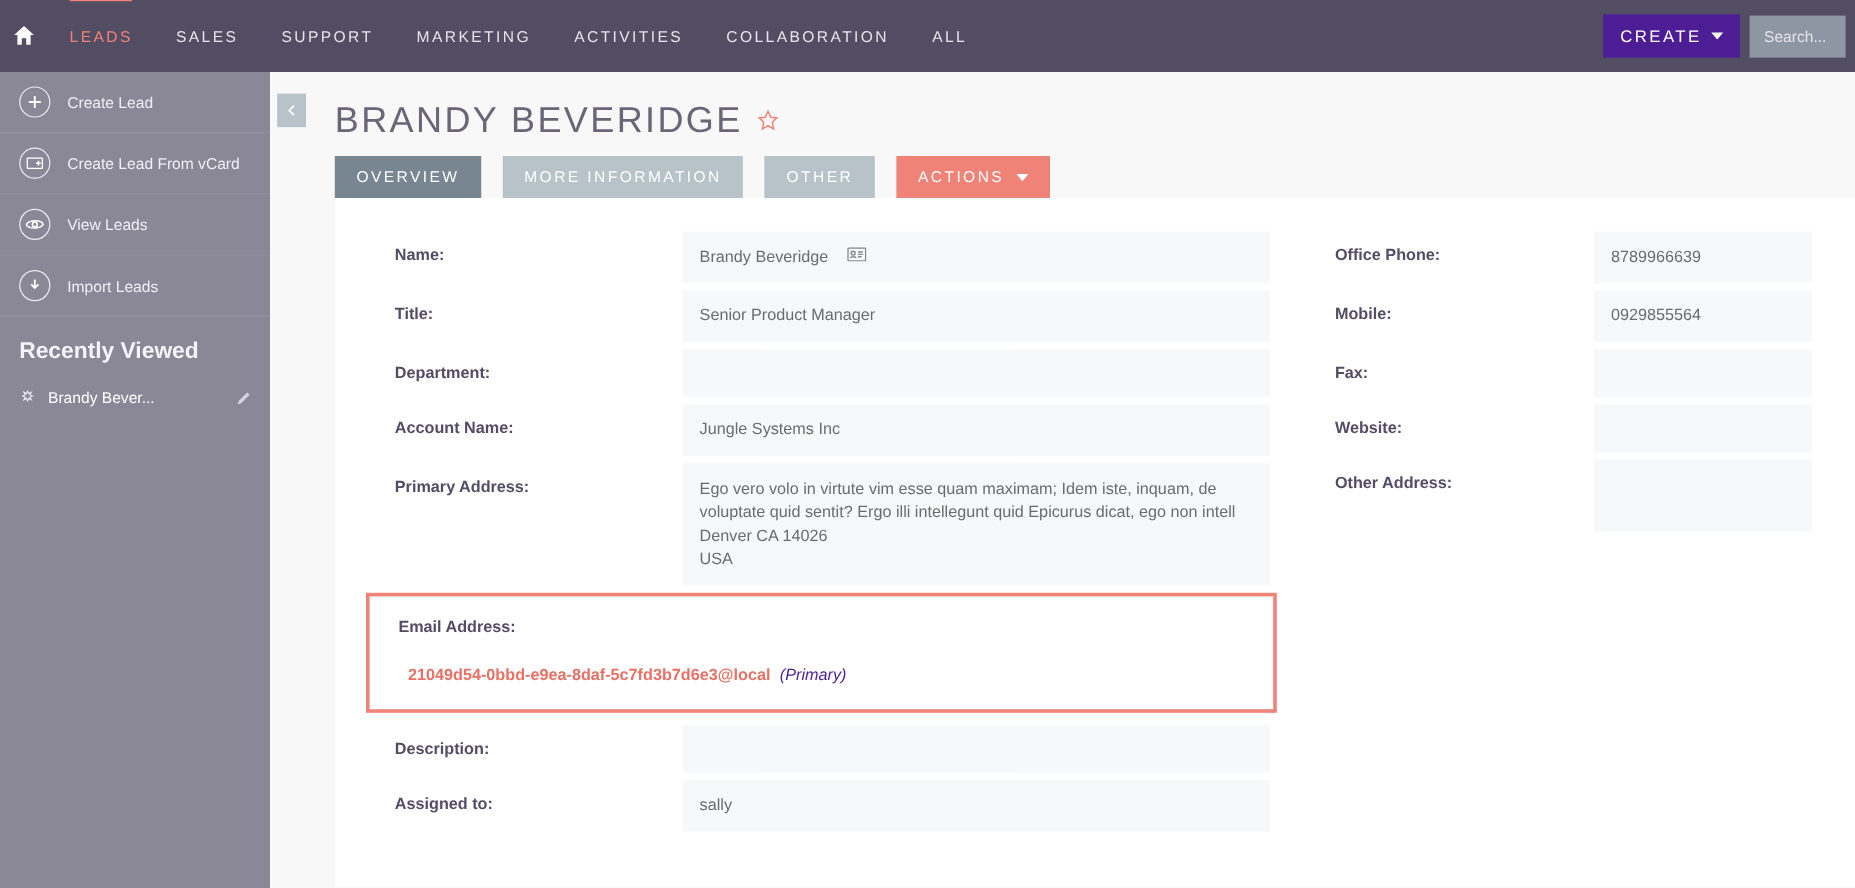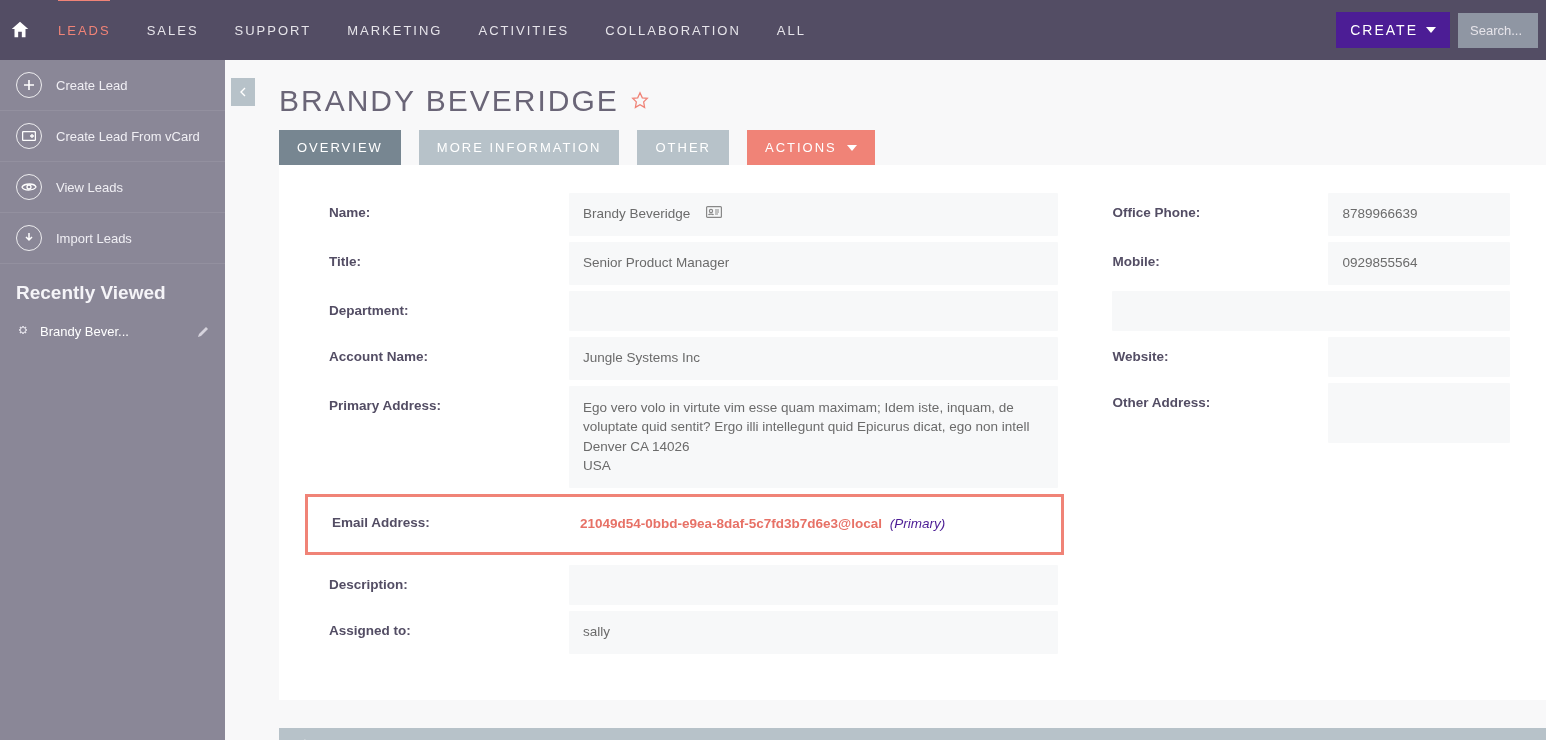--- a/index.html
+++ b/index.html
@@ -63,21 +63,21 @@
   .field-row { display:flex; align-items:flex-start; margin-bottom: 6px; margin-left: 14px; }
   .field-label { width: 240px; flex-shrink:0; padding: 12px 10px 12px 0; font-weight:600; color: var(--label-color); font-size: 13.5px; }
   .col-right .field-label { width: 216px; }
   .field-value { flex:1; background: var(--field-bg); padding: 12px 14px; min-height: 40px; color:#6b6b6b; font-size: 13.5px; line-height: 1.4; border-radius: 1px; }
   .field-value.multi { line-height: 1.45; }
   .field-value .vcard-icon { display:inline-block; margin-left:12px; }
   .email-link { color: var(--link-color); font-weight: bold; }
   .primary-note { color:#4c1d95; font-style: italic; margin-left:4px; }
 
   .highlight-box { border: 3px solid var(--highlight-border); padding: 6px 4px; margin: 4px -6px 10px -10px; }
-  .highlight-box .field-row { margin-bottom: 0; }
+  .highlight-box .field-row { margin-bottom: 0; flex-direction: column; }
   .highlight-box .field-value { background: transparent; }
   .highlight-box .field-label { padding-left: 6px; }
 
   .activities-bar { margin: 28px 0 0 54px; background: #b7c2c9; color:#fff; padding: 10px 16px; letter-spacing: 2px; font-size: 13px; display:flex; align-items:center; gap:10px; }
 
   svg { display:block; }
 </style>
 </head>
 <body>
 
@@ -244,20 +244,21 @@
         <div class="col-right">
           <div class="field-row">
             <div class="field-label">Office Phone:</div>
             <div class="field-value">8789966639</div>
           </div>
           <div class="field-row">
             <div class="field-label">Mobile:</div>
             <div class="field-value">0929855564</div>
           </div>
           <div class="field-row">
+            <div class="field-label">Fax:</div>
             <div class="field-value"></div>
           </div>
           <div class="field-row">
             <div class="field-label">Website:</div>
             <div class="field-value"></div>
           </div>
           <div class="field-row">
             <div class="field-label">Other Address:</div>
             <div class="field-value" style="min-height:60px"></div>
           </div>

